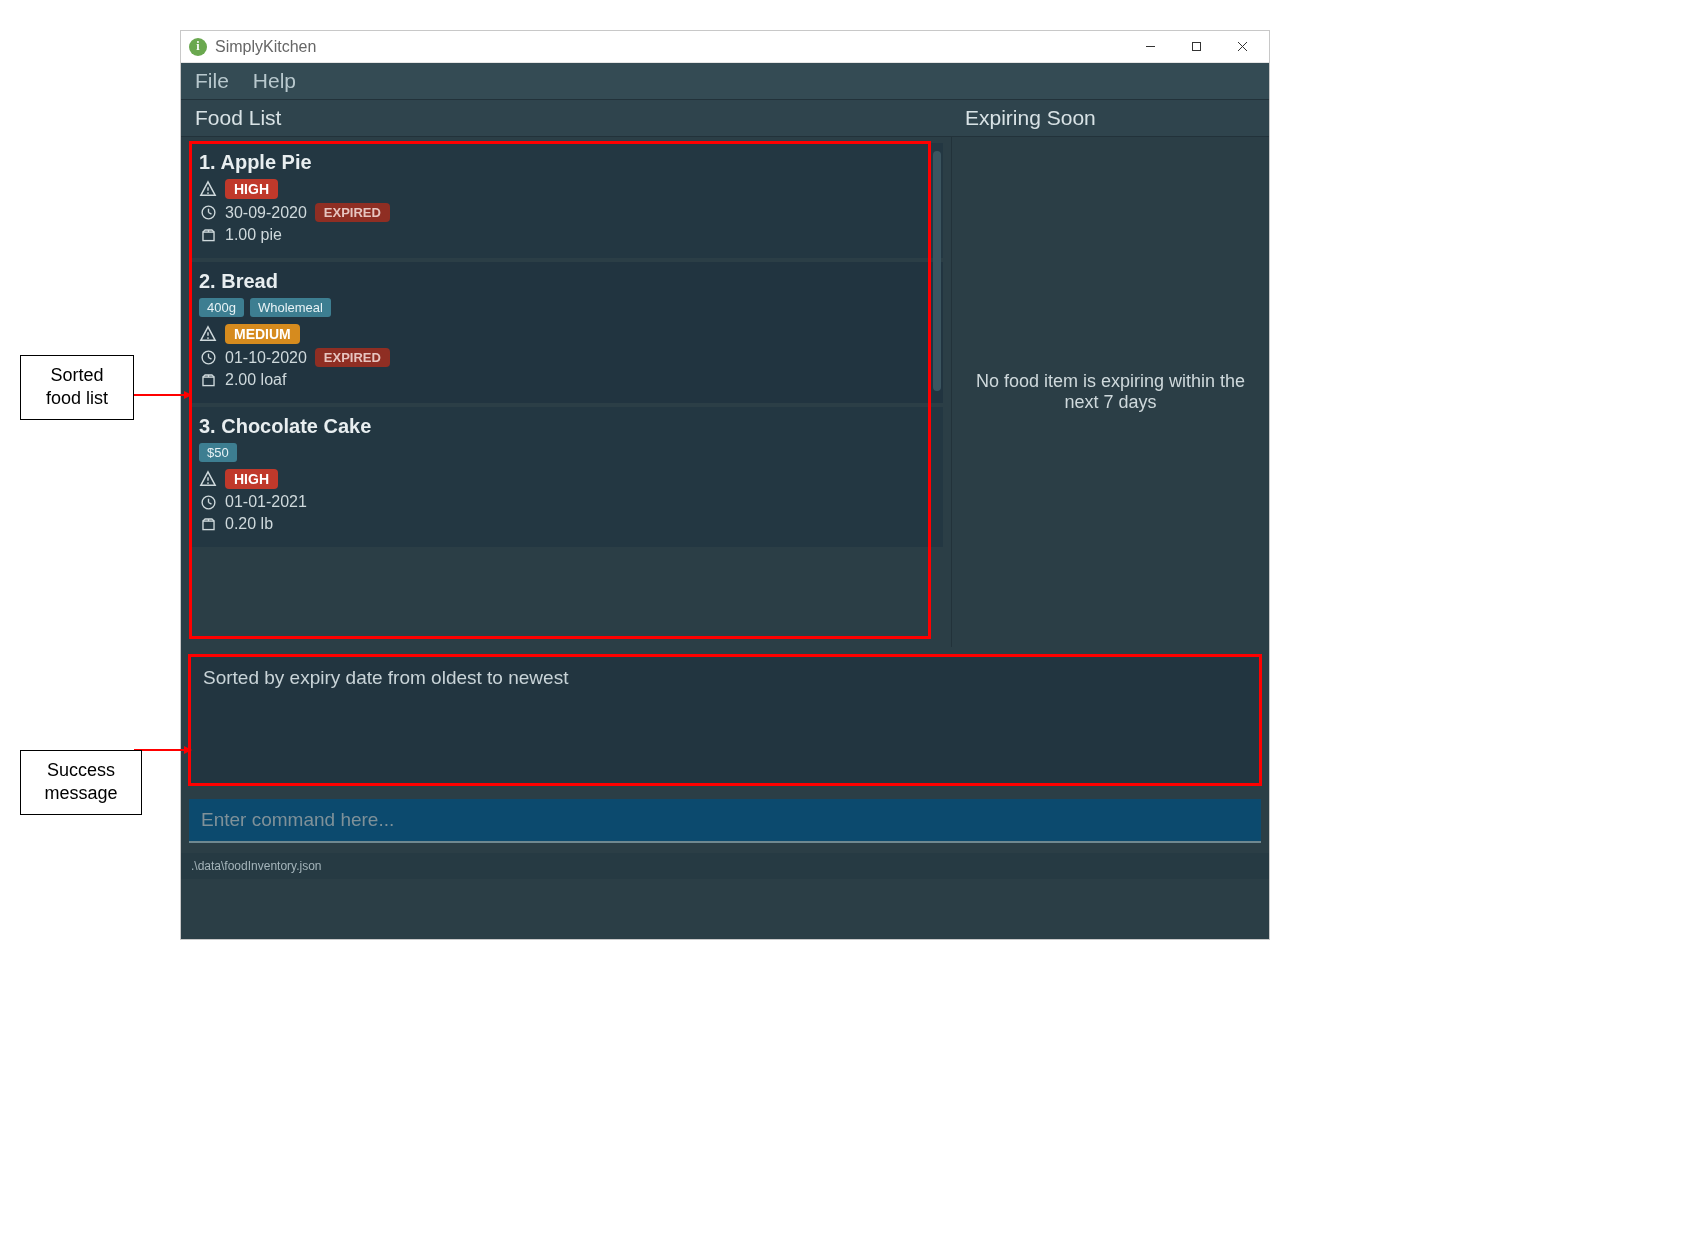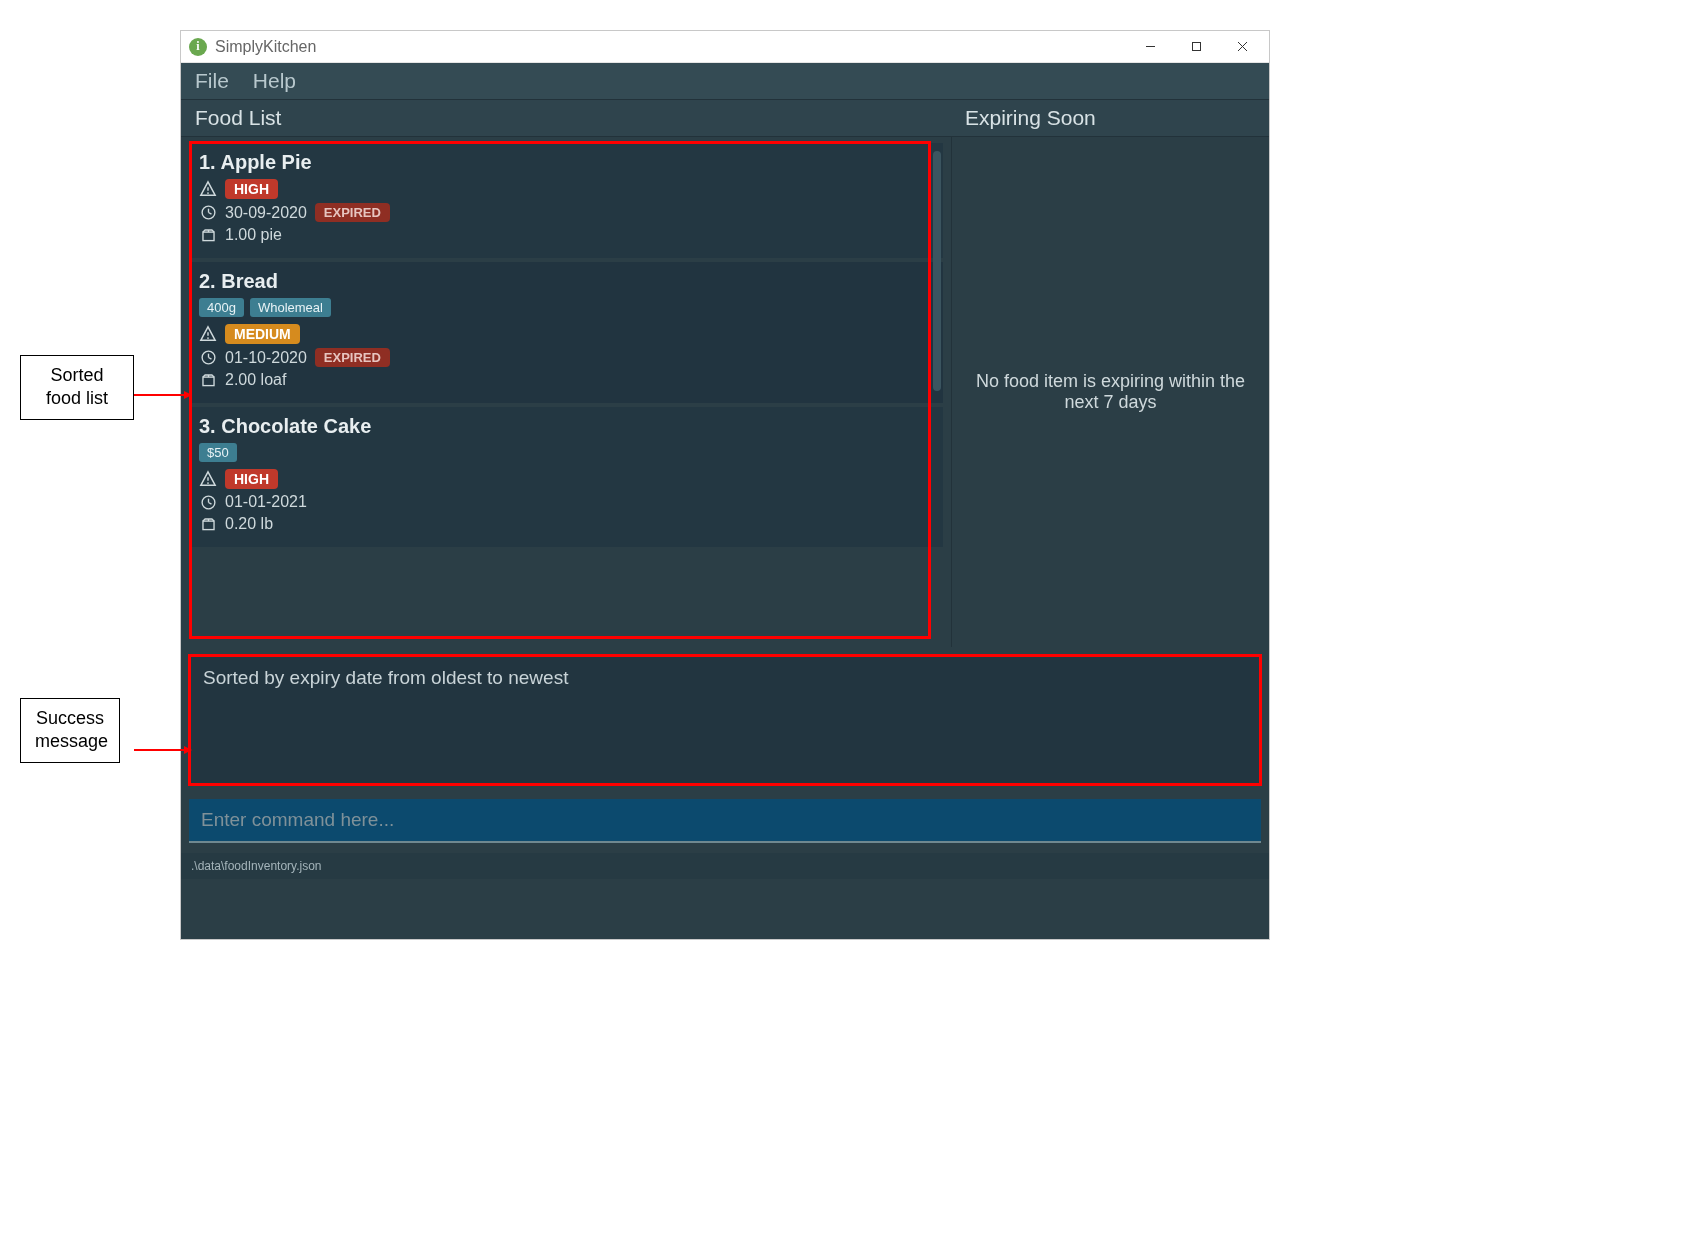--- a/index.html
+++ b/index.html
@@ -84,21 +84,21 @@
 
 <div class="callout" style="left:20px; top:355px; width:114px;">
   <span style="white-space:pre-line;">Sorted
 food list</span>
 </div>
 <svg class="arrow-line" style="left:134px; top:390px;" width="58" height="10">
   <line x1="0" y1="5" x2="50" y2="5" stroke="#ff0000" stroke-width="2"></line>
   <polygon points="50,1 58,5 50,9" fill="#ff0000"></polygon>
 </svg>
 
-<div class="callout" style="left:20px; top:698px; width:100px;">
+<div class="callout" style="left:20px; top:750px; width:122px;">
   <span style="white-space:pre-line;">Success
 message</span>
 </div>
 <svg class="arrow-line" style="left:134px; top:745px;" width="58" height="10">
   <line x1="0" y1="5" x2="50" y2="5" stroke="#ff0000" stroke-width="2"></line>
   <polygon points="50,1 58,5 50,9" fill="#ff0000"></polygon>
 </svg>
 
 <div class="window">
   <div class="titlebar">

